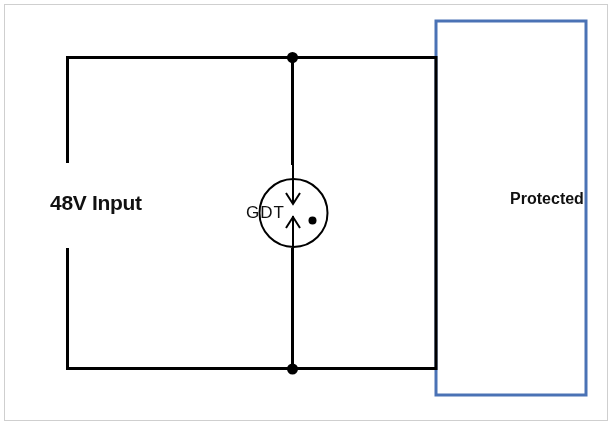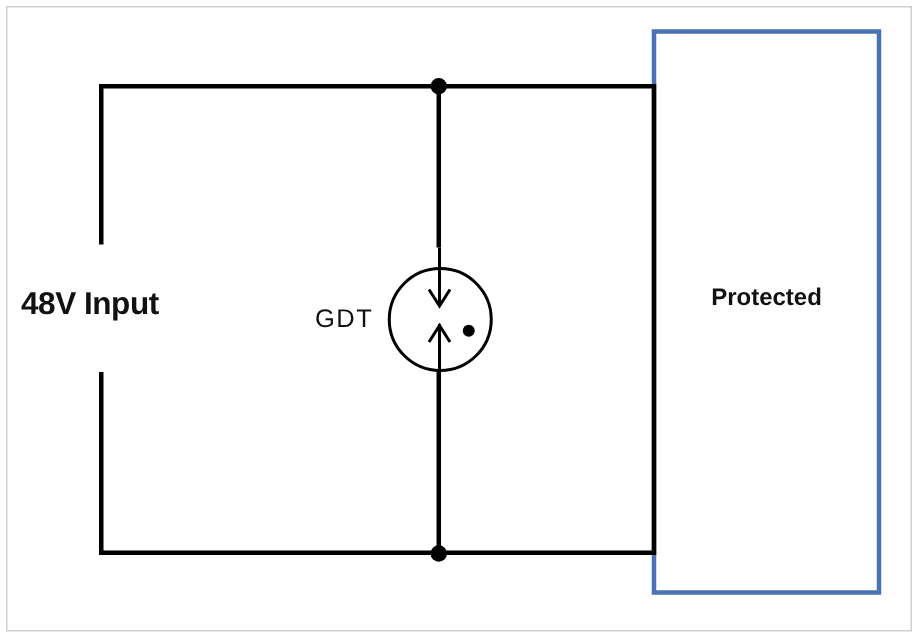--- a/index.html
+++ b/index.html
@@ -28,20 +28,21 @@
       position: absolute;
       left: 0;
       top: 0;
       width: 614px;
       height: 426px;
     }
     .label {
       position: absolute;
       color: #111111;
       white-space: nowrap;
+      margin-left: 36px;
     }
     .label-input {
       left: 14px;
       top: 191px;
       font-size: 21px;
       font-weight: bold;
       letter-spacing: -0.3px;
     }
     .label-gdt {
       left: 210px;

